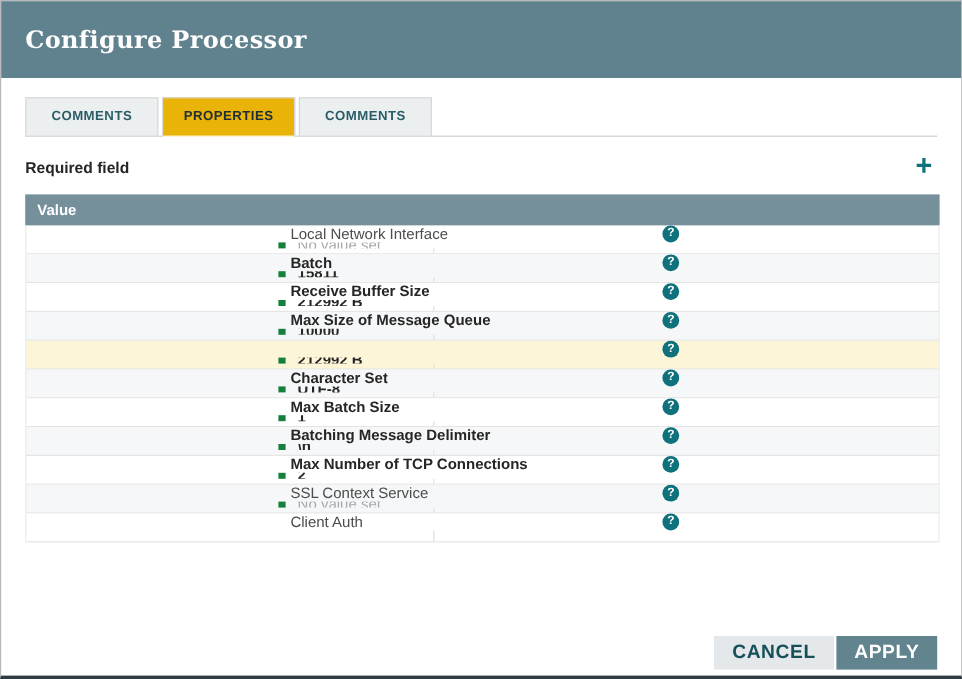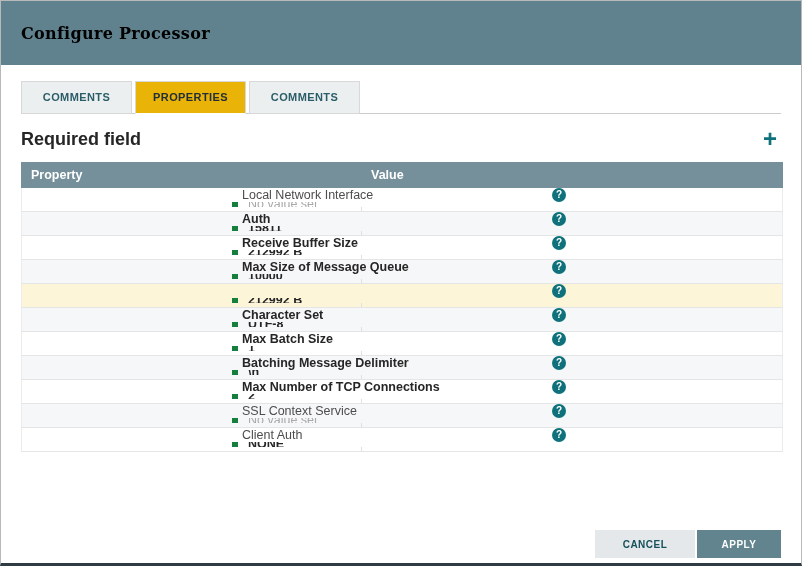--- a/index.html
+++ b/index.html
@@ -22,36 +22,36 @@
     background:#fff;
     display:flex;flex-direction:column;
   }
   .dialog-header{
     height:64px;flex:0 0 64px;
     background:var(--header-bg);
     display:flex;align-items:center;
     padding-left:20px;
   }
   .dialog-title{
-    margin:0;color:#000000;
+    margin:0;color:#ffffff;
     font-family:"DejaVu Serif",serif;
-    font-size:16px;font-weight:bold;letter-spacing:0.3px;
+    font-size:20px;font-weight:bold;letter-spacing:0.3px;
   }
   .dialog-body{flex:1 1 auto;padding:0 20px;overflow:hidden;}
   .tab-bar{display:flex;border-bottom:1px solid #cccccc;margin-top:16px;align-items:flex-end;}
   .tab{
     width:111px;height:33px;line-height:31px;
     background:#eceff0;border:1px solid #d8d8d8;
     margin-right:3px;margin-bottom:-1px;
     text-align:center;font-size:11px;font-weight:bold;letter-spacing:0.4px;
     color:#2b5d68;cursor:pointer;white-space:nowrap;overflow:hidden;
   }
   .tab.active{background:#eab308;border-bottom-color:#ffffff;color:#232f36;}
   .toolbar{display:flex;justify-content:space-between;align-items:center;height:30px;margin:10px 0 8px;}
-  .required-label{font-size:18px;font-weight:bold;color:#262626;}
+  .required-label{font-size:13px;font-weight:bold;color:#262626;}
   .add-btn{
     background:none;border:none;padding:0 4px;cursor:pointer;
     color:var(--accent);font-size:24px;font-weight:bold;line-height:22px;
     font-family:"Liberation Sans",sans-serif;
   }
   .ptable{width:762px;font-size:12.5px;}
   .thead{
     display:flex;height:26px;align-items:center;
     background:var(--table-header-bg);color:#ffffff;font-weight:bold;
   }
@@ -85,21 +85,21 @@
   }
   .cell.val.unset{color:#a9a9a9;font-weight:normal;}
   .cell.spacer{width:82px;border-left:1px solid #e0e0e0;}
   .dialog-footer{
     flex:0 0 auto;display:flex;justify-content:flex-end;align-items:flex-end;
     gap:2px;padding:0 20px 5px;
   }
   .btn{
     height:28px;border:none;cursor:pointer;
     font-family:"Liberation Sans",sans-serif;
-    font-size:10px;font-weight:bold;letter-spacing:0.5px;
+    font-size:16px;font-weight:bold;letter-spacing:0.5px;
   }
   .btn.cancel{width:100px;background:var(--cancel-bg);color:var(--cancel-text);}
   .btn.apply{width:84px;background:var(--apply-bg);color:#ffffff;}
 </style>
 </head>
 <body>
 
 <div class="dialog">
 
   <div class="dialog-header">
@@ -116,36 +116,35 @@
 
     <div class="toolbar">
       <span class="required-label">Required field</span>
       <button class="add-btn">
         <span>+</span>
       </button>
     </div>
 
     <div class="ptable">
       <div class="thead">
-        <div class="th-prop">Property</div>
         <div class="th-value">Value</div>
         <div class="th-spacer"></div>
       </div>
       <div id="table-body">
           <div class="trow">
             <div class="cell prop">
               <span class="prop-name">Local Network Interface</span>
               <span class="help-icon">?</span>
             </div>
             <div class="cell val unset">No value set</div>
             <div class="cell spacer"></div>
           </div>
           <div class="trow alt">
             <div class="cell prop">
-              <span class="prop-name required">Auth</span>
+              <span class="prop-name required">Batch</span>
               <span class="help-icon">?</span>
             </div>
             <div class="cell val">15811</div>
             <div class="cell spacer"></div>
           </div>
           <div class="trow">
             <div class="cell prop">
               <span class="prop-name required">Receive Buffer Size</span>
               <span class="help-icon">?</span>
             </div>
@@ -205,21 +204,20 @@
               <span class="help-icon">?</span>
             </div>
             <div class="cell val unset">No value set</div>
             <div class="cell spacer"></div>
           </div>
           <div class="trow">
             <div class="cell prop">
               <span class="prop-name">Client Auth</span>
               <span class="help-icon">?</span>
             </div>
-            <div class="cell val">NONE</div>
             <div class="cell spacer"></div>
           </div>
         </div>
     </div>
 
   </div>
 
   <div class="dialog-footer">
     <button class="btn cancel">CANCEL</button>
     <button class="btn apply">APPLY</button>

